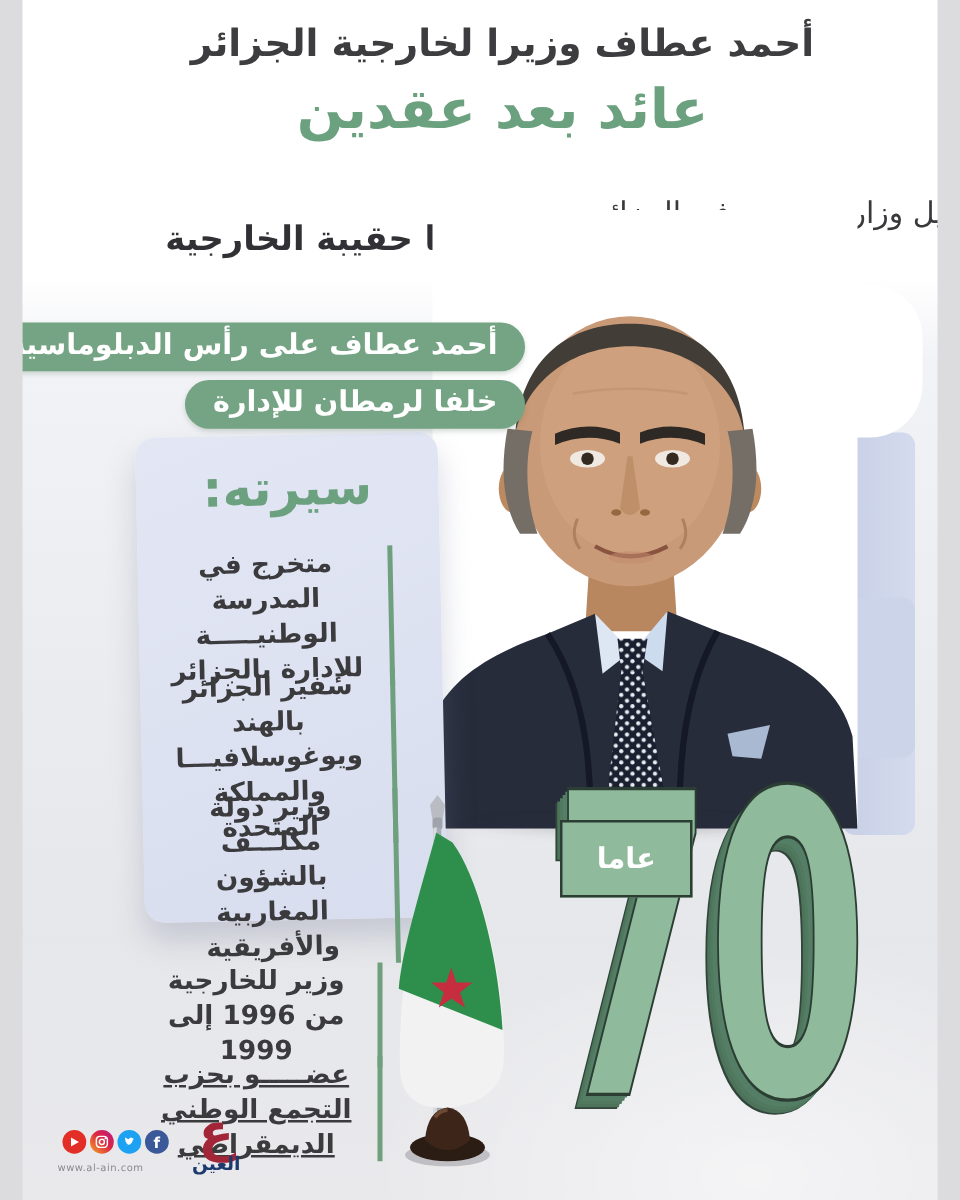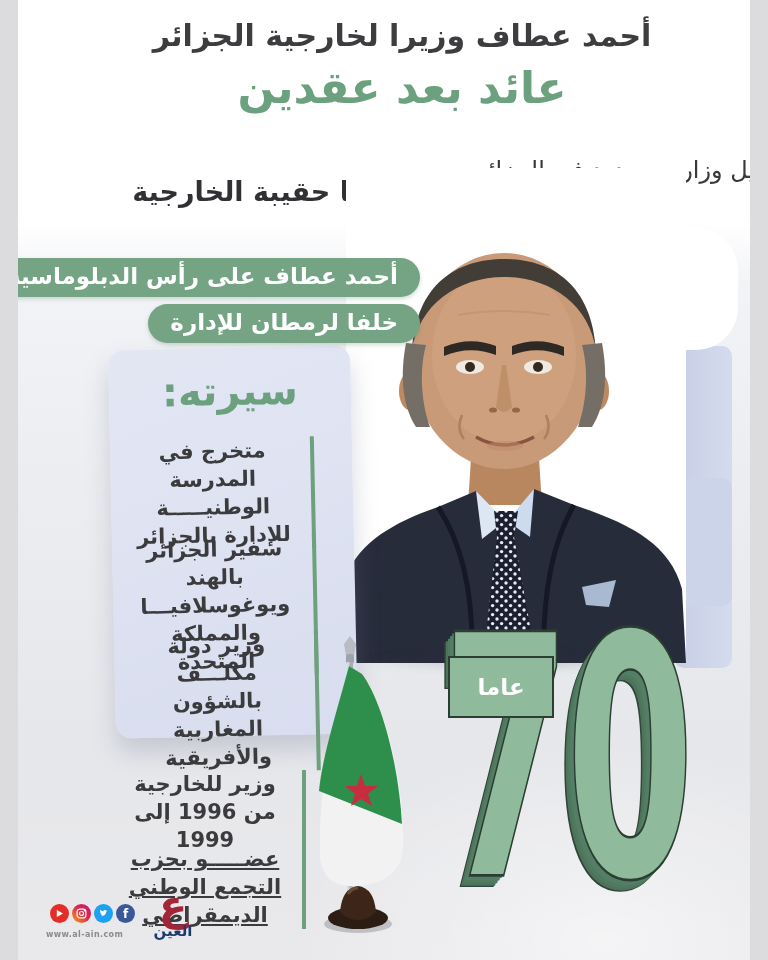--- a/index.html
+++ b/index.html
@@ -44,21 +44,21 @@
     -webkit-text-stroke:2px #2c3e33;
     text-shadow:-3px 2px 0 #547e65,-6px 4px 0 #547e65,-9px 6px 0 #51795f,-12px 8px 0 #4d745b,-14px 9px 0 #31453a;}
   .amaBar{position:absolute;left:430px;top:656px;width:106px;height:62px;background:#8fbb9c;border:2px solid #2c3e33;
     z-index:6;display:flex;align-items:center;justify-content:center;color:#fff;font-size:23px;font-weight:bold;direction:rtl;}
   .footer{position:absolute;left:28px;top:886px;width:150px;z-index:7;}
   .logo{position:absolute;right:0;top:0;width:46px;text-align:center;}
   .logoGlyph{font-size:42px;line-height:40px;font-weight:bold;color:#a32638;}
   .logoName{display:block;font-size:15px;font-weight:bold;color:#1c3a6e;margin-top:-4px;}
   .social{position:absolute;left:4px;top:18px;display:flex;gap:3px;}
   .sIcon{width:19px;height:19px;border-radius:50%;display:flex;align-items:center;justify-content:center;}
-  .url{position:absolute;left:0px;top:44px;font-size:8px;color:#8b8b8f;letter-spacing:.4px;font-weight:bold;}
+  .url{position:absolute;left:0px;top:44px;font-size:8px;color:#8b8b8f;letter-spacing:.4px;}
 </style>
 </head>
 <body>
 
 <div class="canvas">
 
   <div class="hdr t1">أحمد عطاف وزيرا لخارجية الجزائر</div>
   <div class="hdr t2">عائد بعد عقدين</div>
   <div class="hdr s1">تعديل وزاري محدود في الجزائر</div>
   <div class="hdr s2">يشمل عدة وزارات أبرزها حقيبة الخارجية</div>

